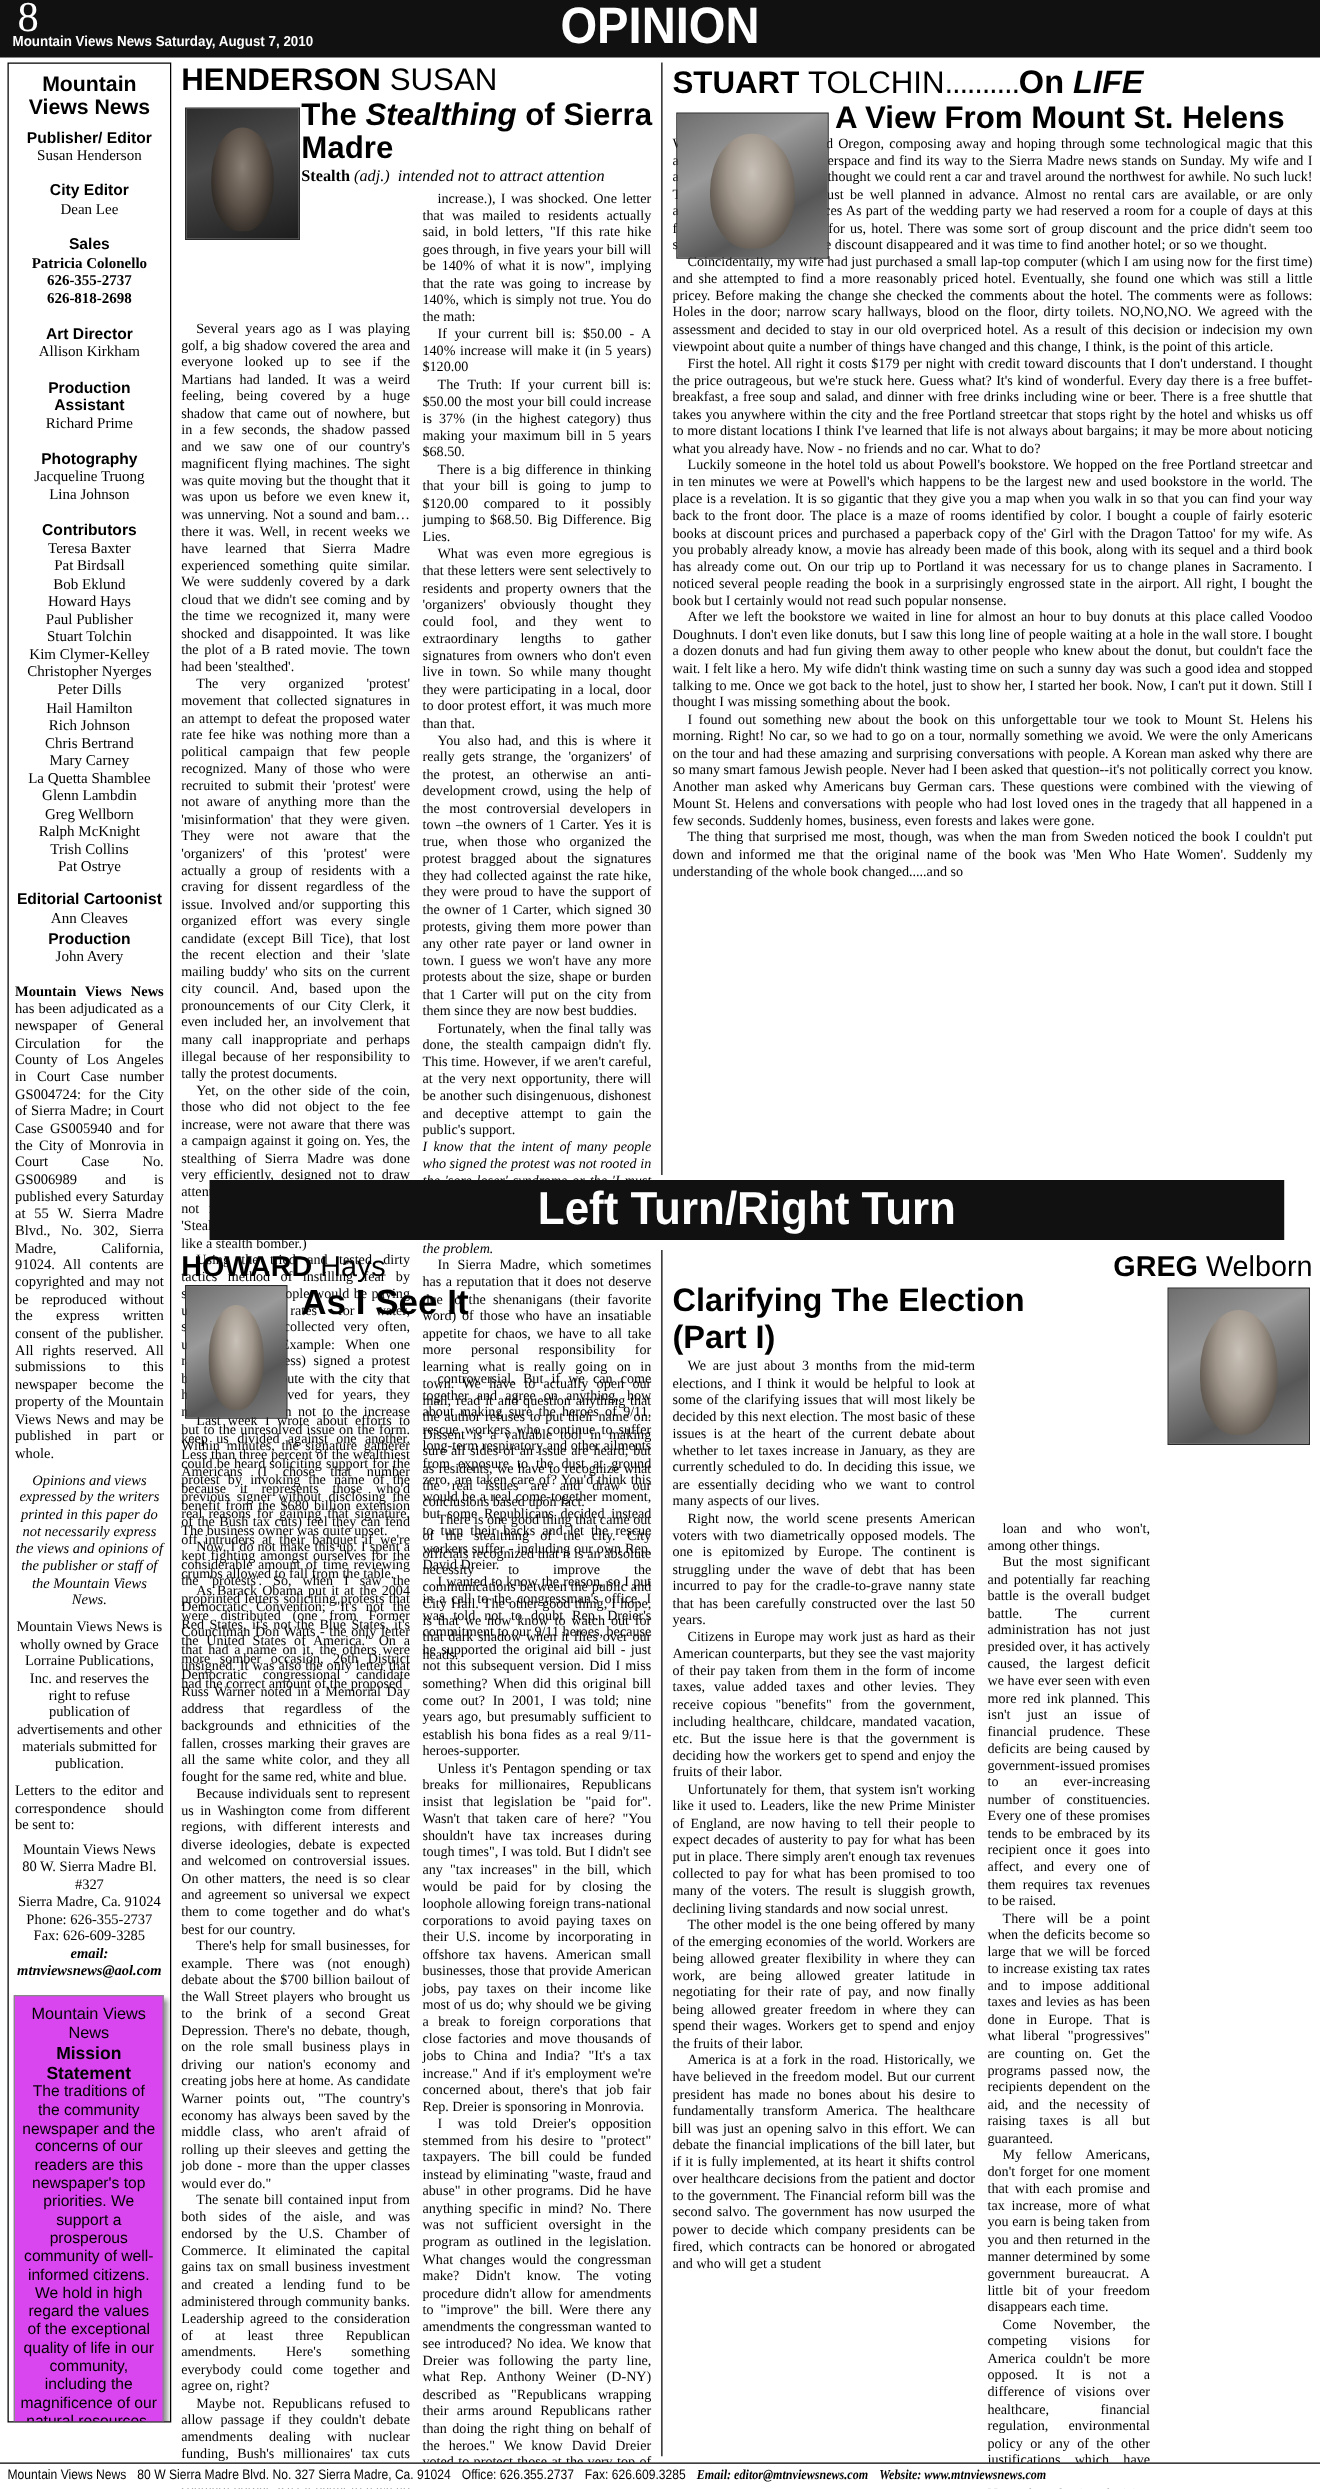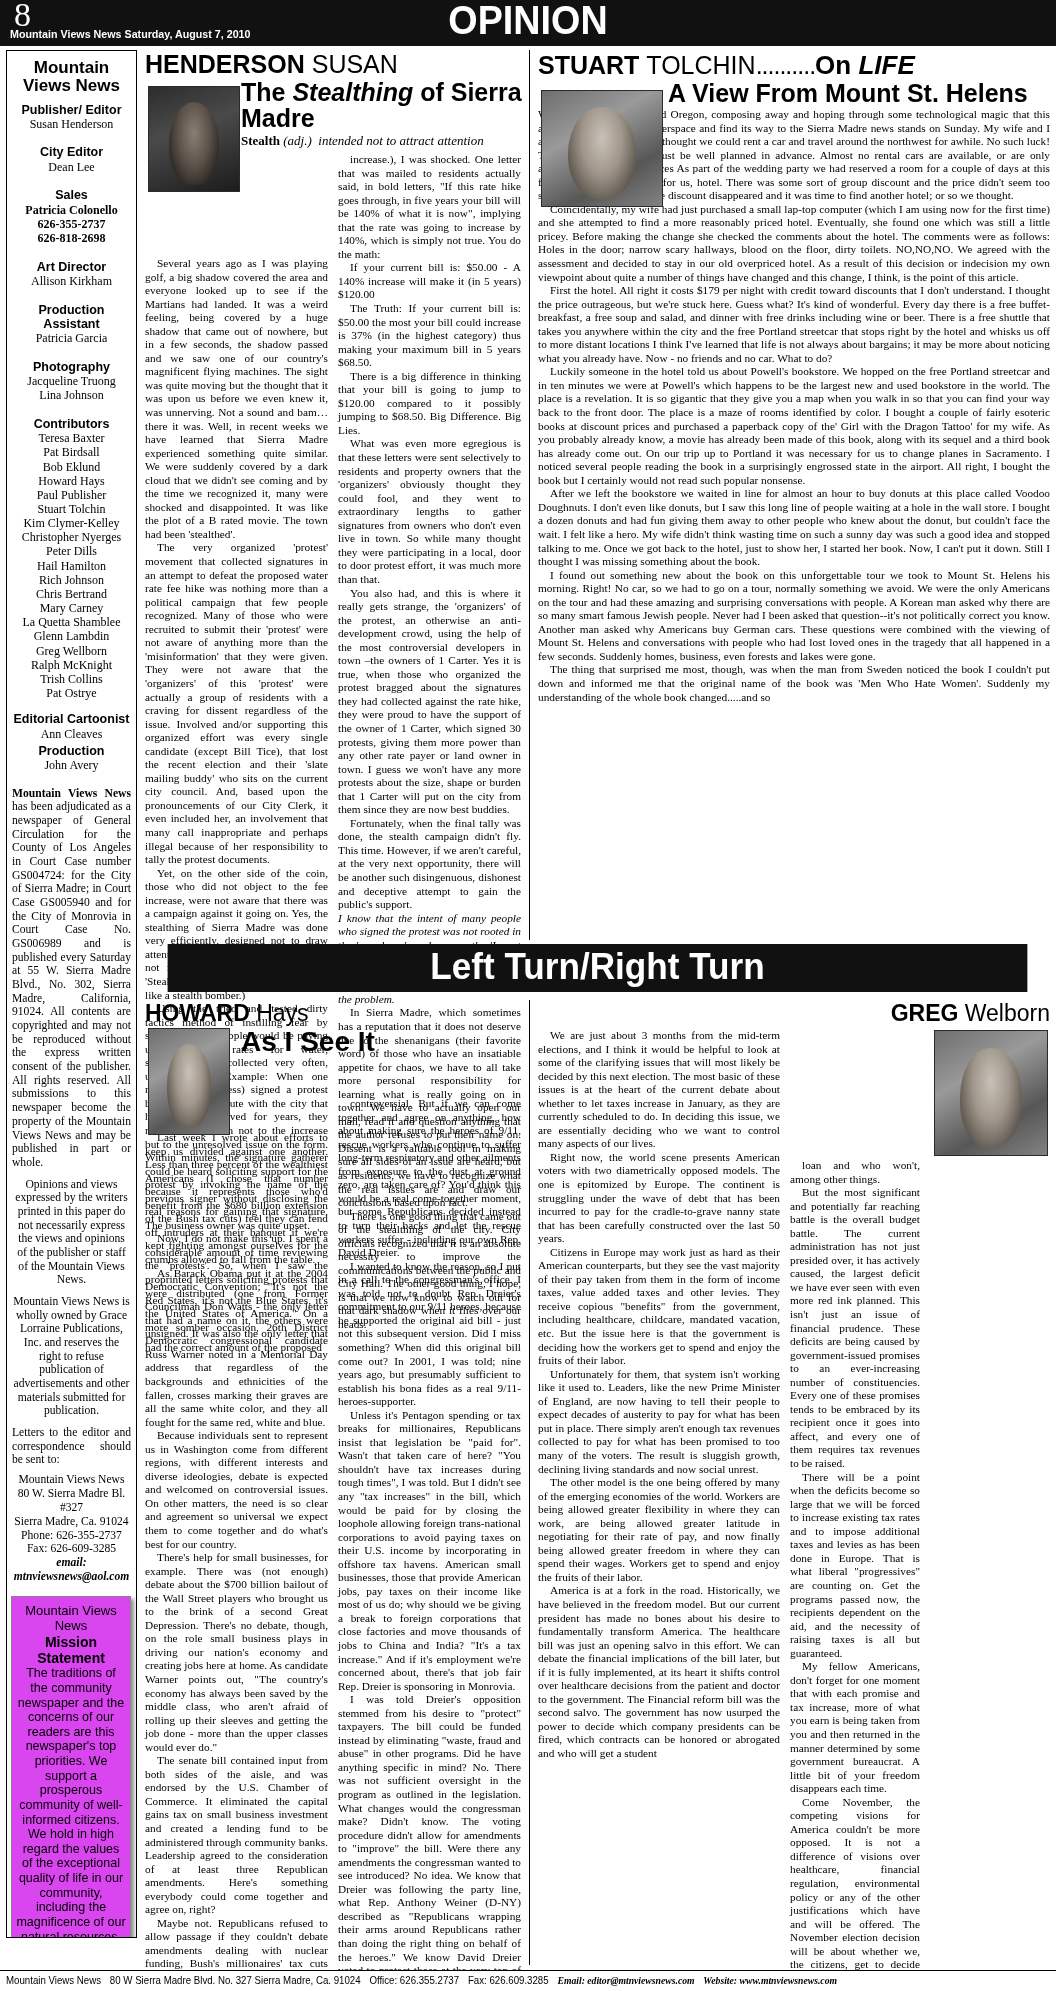--- a/index.html
+++ b/index.html
@@ -71,21 +71,21 @@
   }
   .sb-name.bold{font-weight:bold;}
   .sb-gap{height:7px;}
   .sb-list{text-align:center;font-size:12px;line-height:1.18;}
   .sb-legal{
     margin-top:14px;text-align:justify;font-size:11.6px;line-height:1.18;
     font-family:"Liberation Serif",serif;
   }
   .sb-legal b{font-weight:bold;}
   .sb-italic{
-    margin-top:8px;text-align:center;
+    margin-top:8px;text-align:center;font-style:italic;
     font-size:11.6px;line-height:1.18;
   }
   .sb-center{
     margin-top:8px;text-align:center;font-size:11.6px;line-height:1.18;
   }
   .sb-just{
     margin-top:8px;text-align:justify;font-size:11.6px;line-height:1.18;
   }
   .sb-contact{
     margin-top:6px;text-align:center;font-size:11.6px;line-height:1.2;
@@ -197,21 +197,21 @@
       <div class="sb-name bold" data-name="staff-phone">626-818-2698</div>
     </div>
     <div class="sb-gap"></div>
     <div data-name="staff-art-director">
       <div class="sb-role" data-name="staff-role">Art Director</div>
       <div class="sb-name" data-name="staff-name">Allison Kirkham</div>
     </div>
     <div class="sb-gap"></div>
     <div data-name="staff-production-assistant">
       <div class="sb-role" data-name="staff-role">Production Assistant</div>
-      <div class="sb-name" data-name="staff-name">Patricia Garcia</div>
+      <div class="sb-name" data-name="staff-name">Richard Prime</div>
     </div>
     <div class="sb-gap"></div>
     <div data-name="staff-photography">
       <div class="sb-role" data-name="staff-role">Photography</div>
       <div class="sb-name" data-name="staff-name">Jacqueline Truong</div>
       <div class="sb-name" data-name="staff-name">Lina Johnson</div>
     </div>
     <div class="sb-gap"></div>
 
     <div class="sb-role" data-name="contributors-heading">Contributors</div>
@@ -367,20 +367,24 @@
       </div>
     </div>
   </div>
 
   <div class="rule-v" style="left:529px;top:1000px;height:965px;" data-name="column-divider"></div>
 
   <div style="position:absolute;left:538px;top:1002px;width:512px;" data-name="article-welborn">
     <div class="byline" style="text-align:right;font-size:23px;" data-name="byline-welborn">
       <b data-name="byline-firstname">GREG</b><span class="lt">&nbsp;</span><span class="lt" data-name="byline-lastname">Welborn</span>
     </div>
+    <div style="width:370px;">
+      <div class="headline" style="font-size:26px;" data-name="headline-welborn-line-1">Clarifying The Election</div>
+      <div class="headline" style="font-size:26px;" data-name="headline-welborn-line-2">(Part I)</div>
+    </div>
 
     <div class="photo" style="position:absolute;right:2px;top:28px;width:112px;height:124px;" data-name="greg-welborn-photo"></div>
 
     <div style="display:flex;gap:10px;margin-top:4px;">
       <div class="body-col" style="width:242px;" data-name="welborn-column-1">
         <p data-name="paragraph">We are just about 3 months from the mid-term elections, and I think it would be helpful to look at some of the clarifying issues that will most likely be decided by this next election.  The most basic of these issues is at the heart of the current debate about whether to let taxes increase in January, as they are currently scheduled to do.  In deciding this issue, we are essentially deciding who we want to control many aspects of our lives.</p>
         <p data-name="paragraph">Right now, the world scene presents American voters with two diametrically opposed models.  The one is epitomized by Europe.  The continent is struggling under the wave of debt that has been incurred to pay for the cradle-to-grave nanny state that has been carefully constructed over the last 50 years.</p>
         <p data-name="paragraph">Citizens in Europe may work just as hard as their American counterparts, but they see the vast majority of their pay taken from them in the form of income taxes, value added taxes and other levies.  They receive copious "benefits" from the government, including  healthcare, childcare, mandated vacation, etc.  But the issue here is that the government is deciding how the workers get to spend and enjoy the fruits of their labor.</p>
         <p data-name="paragraph">Unfortunately for them, that system isn't working like it used to.  Leaders, like the new Prime Minister of England, are now having to tell their people to expect decades of austerity to pay for what has been put in place.  There simply aren't enough tax revenues collected to pay for what has been promised to too many of the voters.  The result is sluggish growth, declining living standards and now social unrest.</p>
         <p data-name="paragraph">The other model is the one being offered by many of the emerging economies of the world.  Workers are being allowed greater flexibility in where they can work, are being allowed greater latitude in negotiating for their rate of pay, and now finally being allowed greater freedom in where they can spend their wages.  Workers get to spend and enjoy the fruits of their labor.</p>

